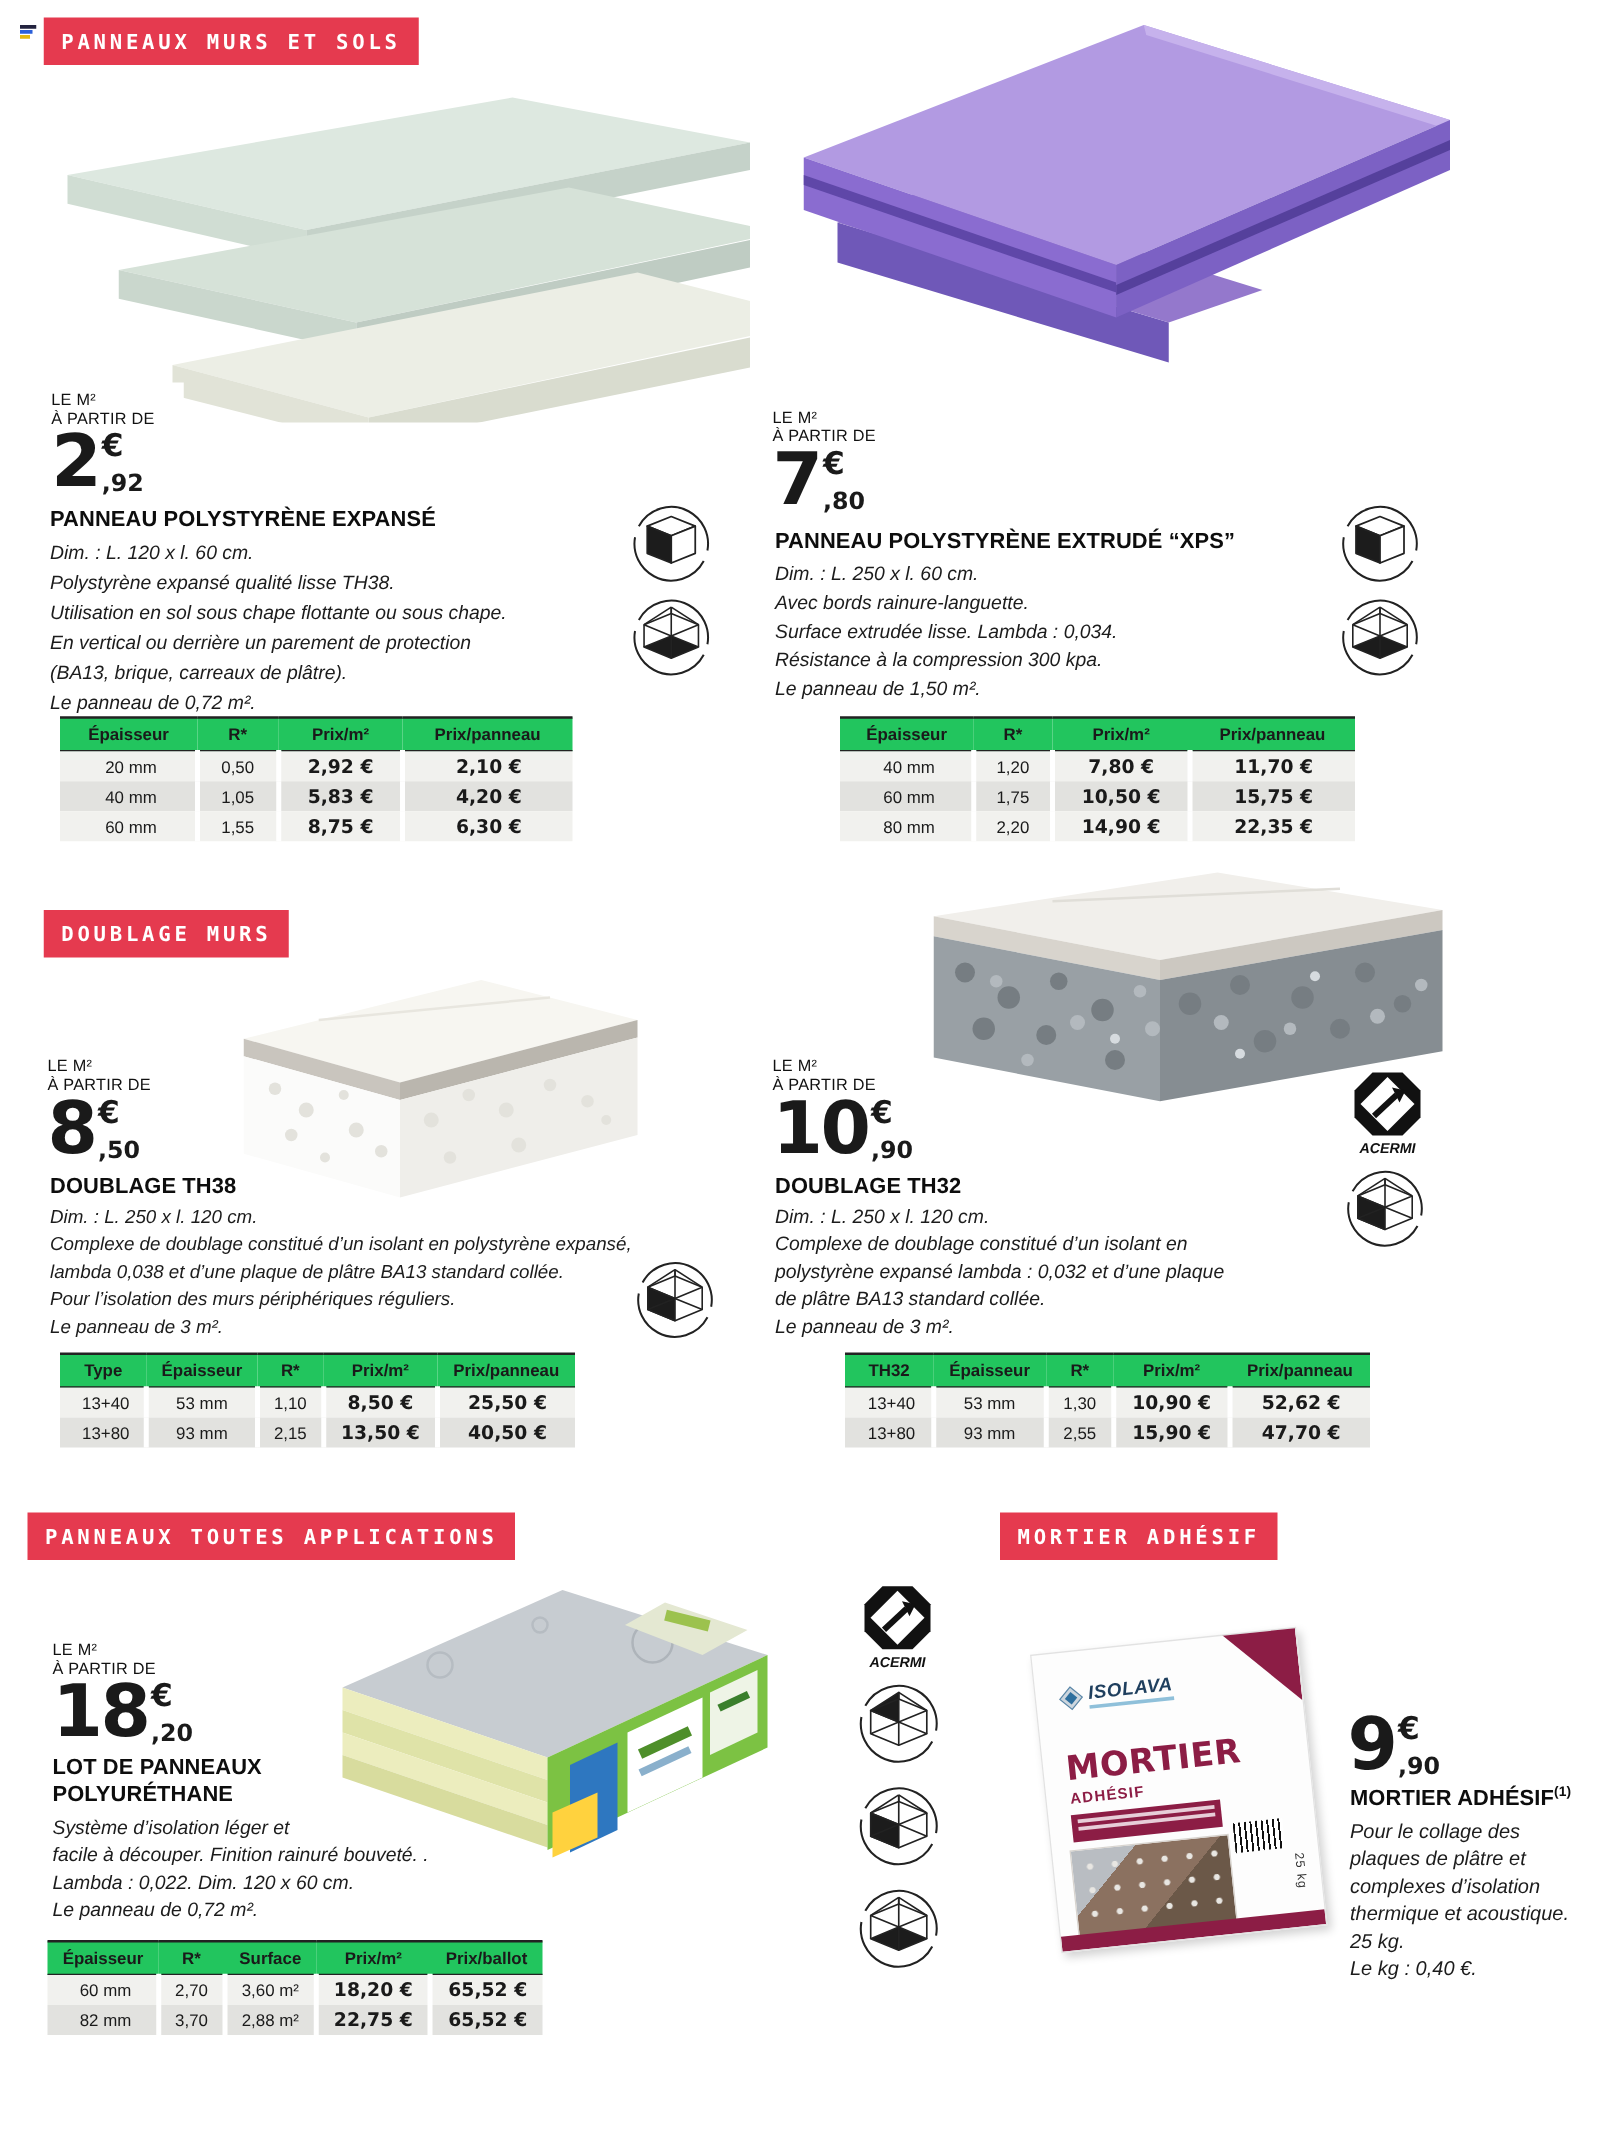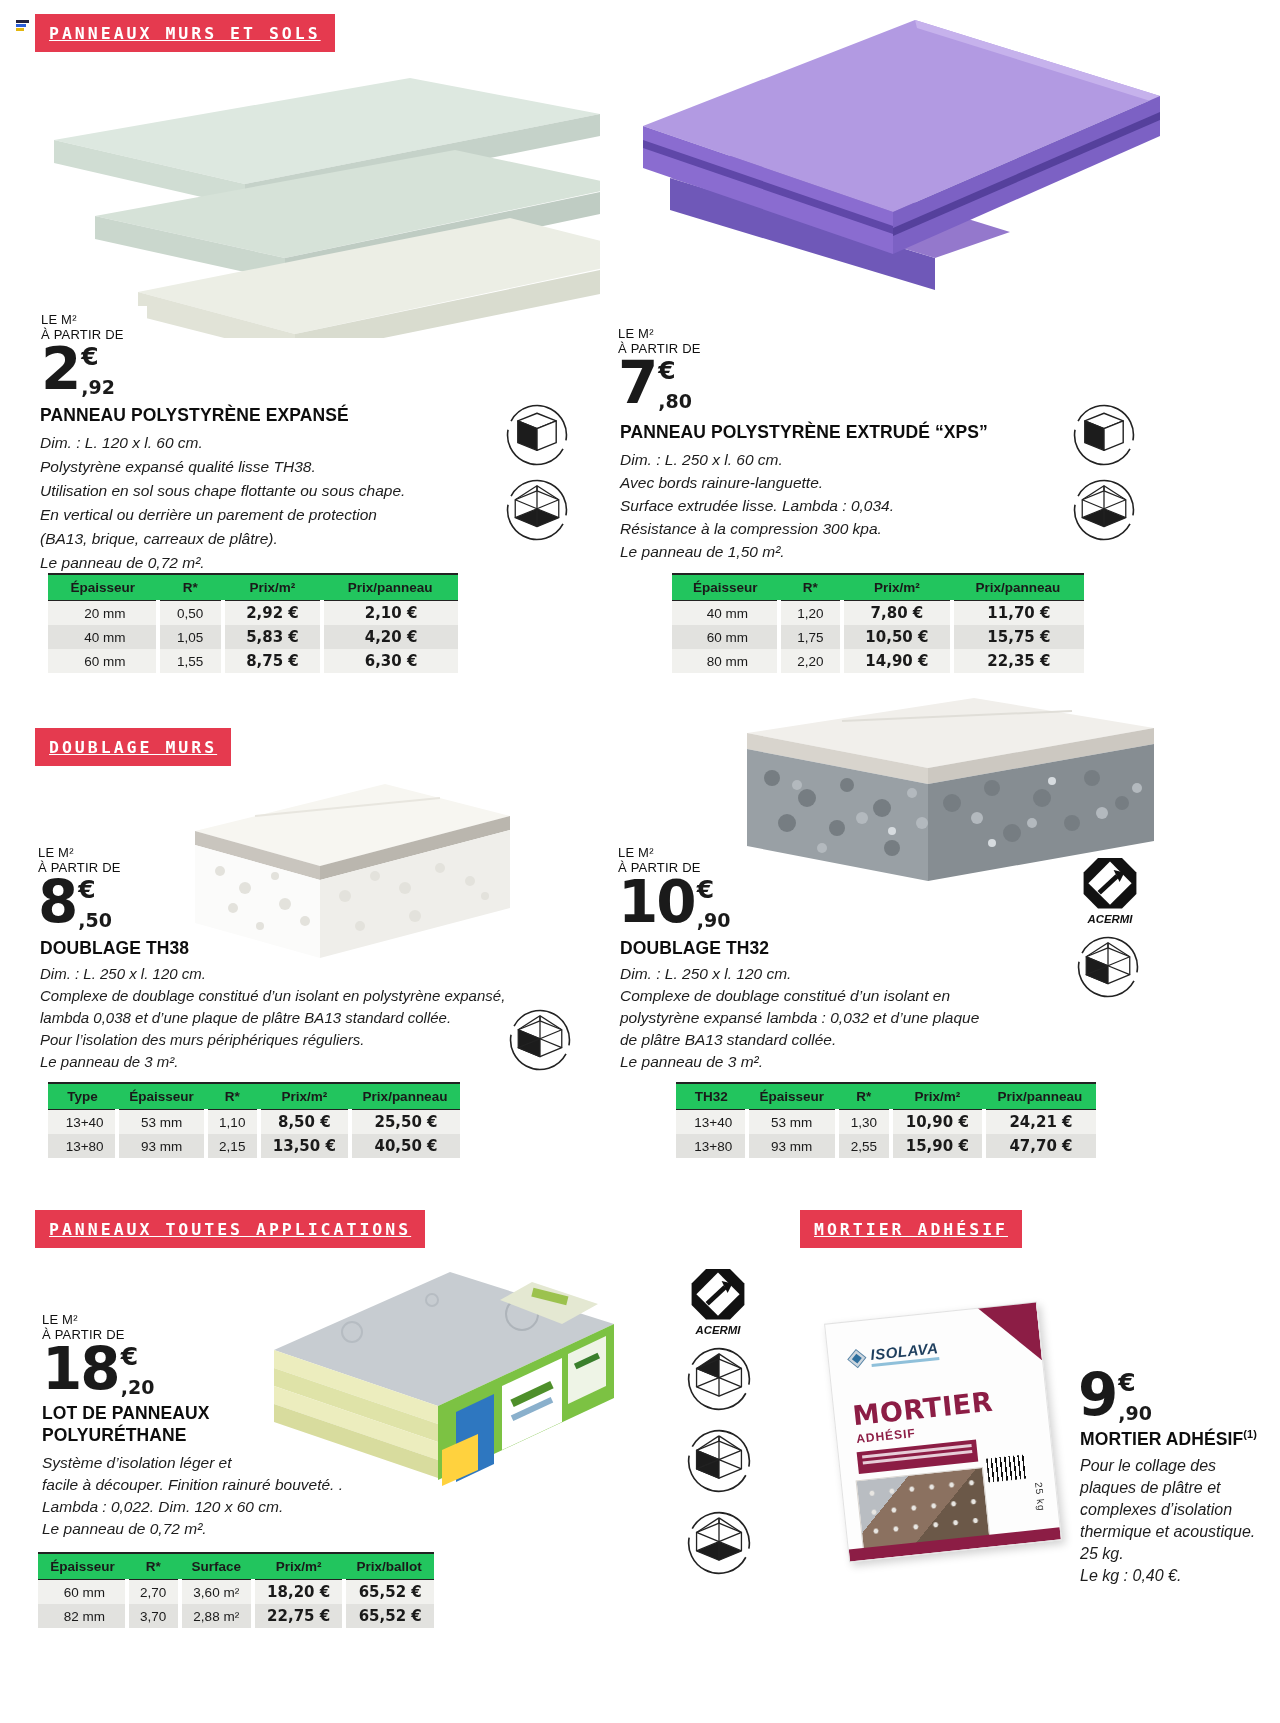--- a/index.html
+++ b/index.html
@@ -8,21 +8,20 @@
   #page { position:relative; width:1280px; height:1723px; background:#fff; overflow:hidden; }
 
   .abs { position:absolute; }
 
   
   .banner {
     position:absolute; background:#e53a4f; color:#fff;
     font-family:"DejaVu Sans Mono", monospace; font-weight:bold;
     font-size:16.5px; letter-spacing:3px; padding:10px 14px 9px 14px;
     white-space:nowrap;
-    text-decoration:underline;
   }
 
   
   .pricebox { position:absolute; }
   .pricebox.whitebg { background:#fff; padding:6px 10px 8px 6px; }
   .pp { font-size:13px; line-height:15px; color:#111; letter-spacing:0.2px; }
   .price { display:inline-flex; align-items:flex-start; margin-top:4px; font-family:"DejaVu Sans", sans-serif; }
   .price .int { font-size:58px; line-height:0.82; font-weight:bold; letter-spacing:-2px; }
   .price .side { display:flex; flex-direction:column; justify-content:space-between; height:50px; margin-left:2px; }
   .price .cur { font-size:25px; font-weight:bold; line-height:0.9; }
@@ -457,33 +456,33 @@
           <th>Prix/m²</th>
           <th>Prix/panneau</th>
         </tr>
       </thead>
       <tbody>
         <tr>
           <td>13+40</td>
           <td>53 mm</td>
           <td>1,30</td>
           <td class="b">10,90 €</td>
-          <td class="b">24,21 €</td>
+          <td class="b">52,62 €</td>
         </tr>
         <tr>
           <td>13+80</td>
           <td>93 mm</td>
           <td>2,55</td>
           <td class="b">15,90 €</td>
           <td class="b">47,70 €</td>
         </tr>
       </tbody>
     </table>
 
-  <div class="banner" style="left:35px; top:1210px;">PANNEAUX TOUTES APPLICATIONS</div>
+  <div class="banner" style="left:22px; top:1210px;">PANNEAUX TOUTES APPLICATIONS</div>
 
   <svg class="abs" style="left:232px; top:1254px;" width="398" height="252" viewBox="0 0 398 252">
     <rect width="398" height="252" fill="#ffffff"></rect>
     <polygon points="42,96 218,18 382,70 206,152" fill="#c7ccd1"></polygon>
     <circle cx="290" cy="60" r="16" fill="none" stroke="#aeb4ba" stroke-width="2"></circle>
     <circle cx="120" cy="78" r="10" fill="none" stroke="#b6bcc2" stroke-width="2"></circle>
     <circle cx="200" cy="46" r="6" fill="none" stroke="#b6bcc2" stroke-width="2"></circle>
     <polygon points="300,28 366,50 330,70 268,46" fill="#e4e8d2"></polygon>
     <rect x="300" y="38" width="36" height="9" transform="rotate(14 318 42)" fill="#9cc24e"></rect>
     <polygon points="42,96 206,152 206,170 42,114" fill="#ecedbe"></polygon>

